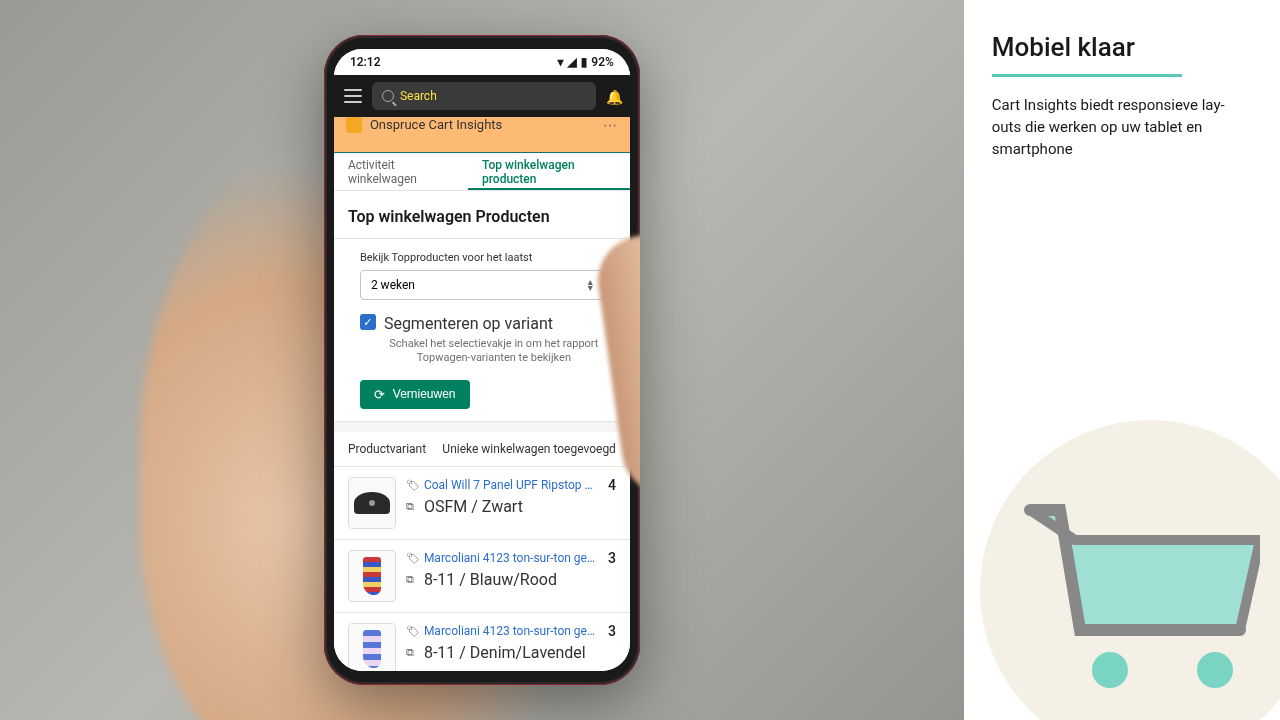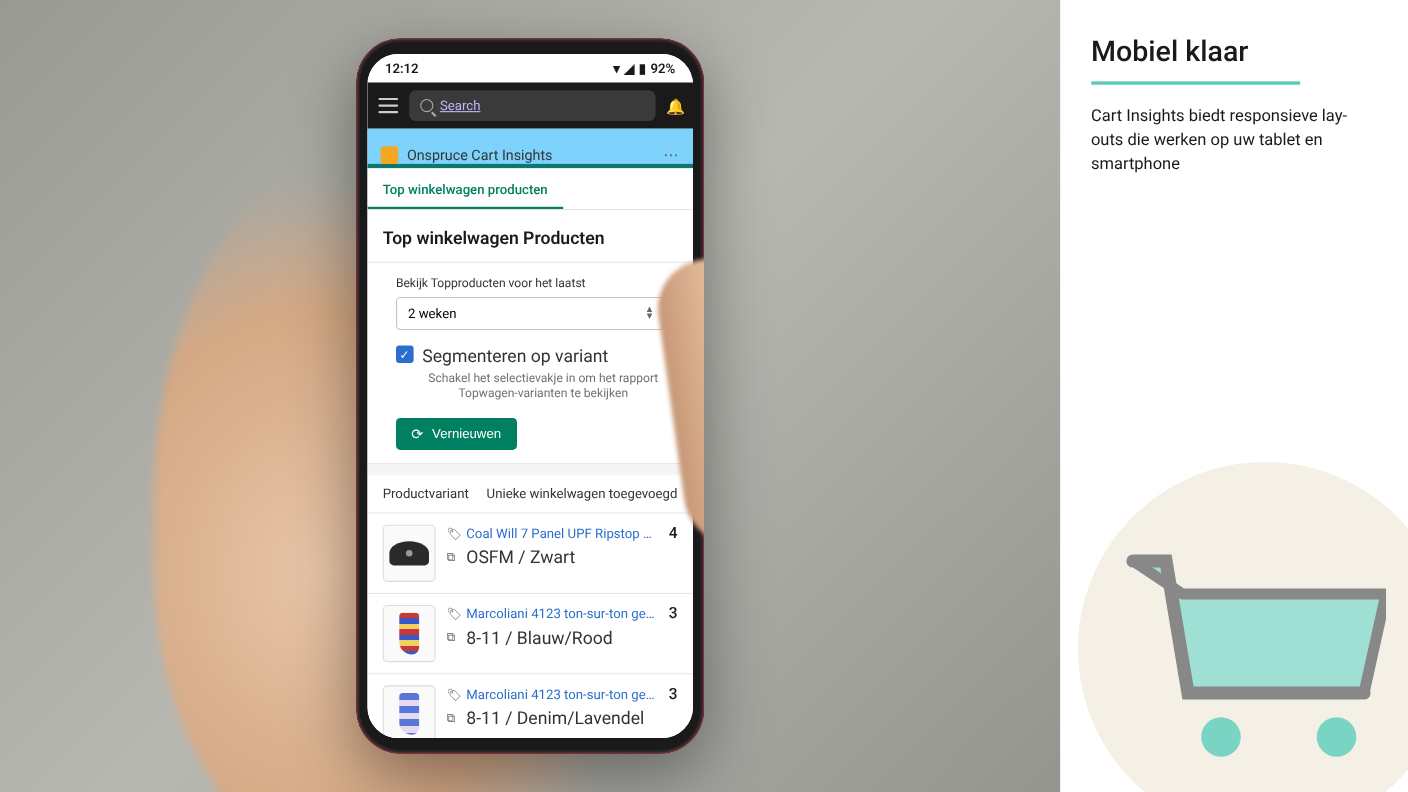--- a/index.html
+++ b/index.html
@@ -82,35 +82,34 @@
 .burger span { height: 2px; background: #ccc; border-radius: 1px; }
 .search-bar {
   flex: 1;
   height: 28px;
   background: #3a3a3a;
   border-radius: 6px;
   display: flex;
   align-items: center;
   padding: 0 10px;
   gap: 6px;
-  color: #c4b5fd;
-  font-size: 12px;
-  text-decoration: underline;
+  color: #fde047;
+  font-size: 12px;
 }
 .search-icon { width: 12px; height: 12px; border: 1.5px solid #aaa; border-radius: 50%; position: relative; }
 .search-icon::after { content:""; position:absolute; width:5px; height:1.5px; background:#aaa; bottom:-3px; right:-4px; transform:rotate(45deg); }
 .bell { width: 14px; height: 14px; color: #ccc; font-size: 14px; }
 .app-header {
   height: 36px;
-  background: #7dd3fc;
-  display: flex;
-  align-items: flex-end;
+  background: #fdba74;
+  display: flex;
+  align-items: flex-start;
   padding: 0 12px;
   gap: 8px;
-  border-bottom: 4px solid #0f766e;
+  border-bottom: 1px solid #0f766e;
 }
 .app-logo { width: 16px; height: 16px; background: #f5a623; border-radius: 3px; }
 .app-title { font-size: 13px; color: #333; flex: 1; }
 .more-dots { color: #666; font-size: 14px; letter-spacing: 1px; }
 .tabs {
   height: 38px;
   background: #fff;
   display: flex;
   border-bottom: 1px solid #e5e5e5;
 }
@@ -289,20 +288,21 @@
         <span class="bell">🔔</span>
       </div>
 
       <div class="app-header">
         <div class="app-logo"></div>
         <span class="app-title">Onspruce Cart Insights</span>
         <span class="more-dots">⋯</span>
       </div>
 
       <div class="tabs">
+        <div class="tab">Activiteit winkelwagen</div>
         <div class="tab active">Top winkelwagen producten</div>
       </div>
 
       <div class="section-title">Top winkelwagen Producten</div>
 
       <div class="controls">
         <div class="label">Bekijk Topproducten voor het laatst</div>
         <div class="select">
           <span>2 weken</span>
           <span class="select-arrow">▴<br>▾</span>

